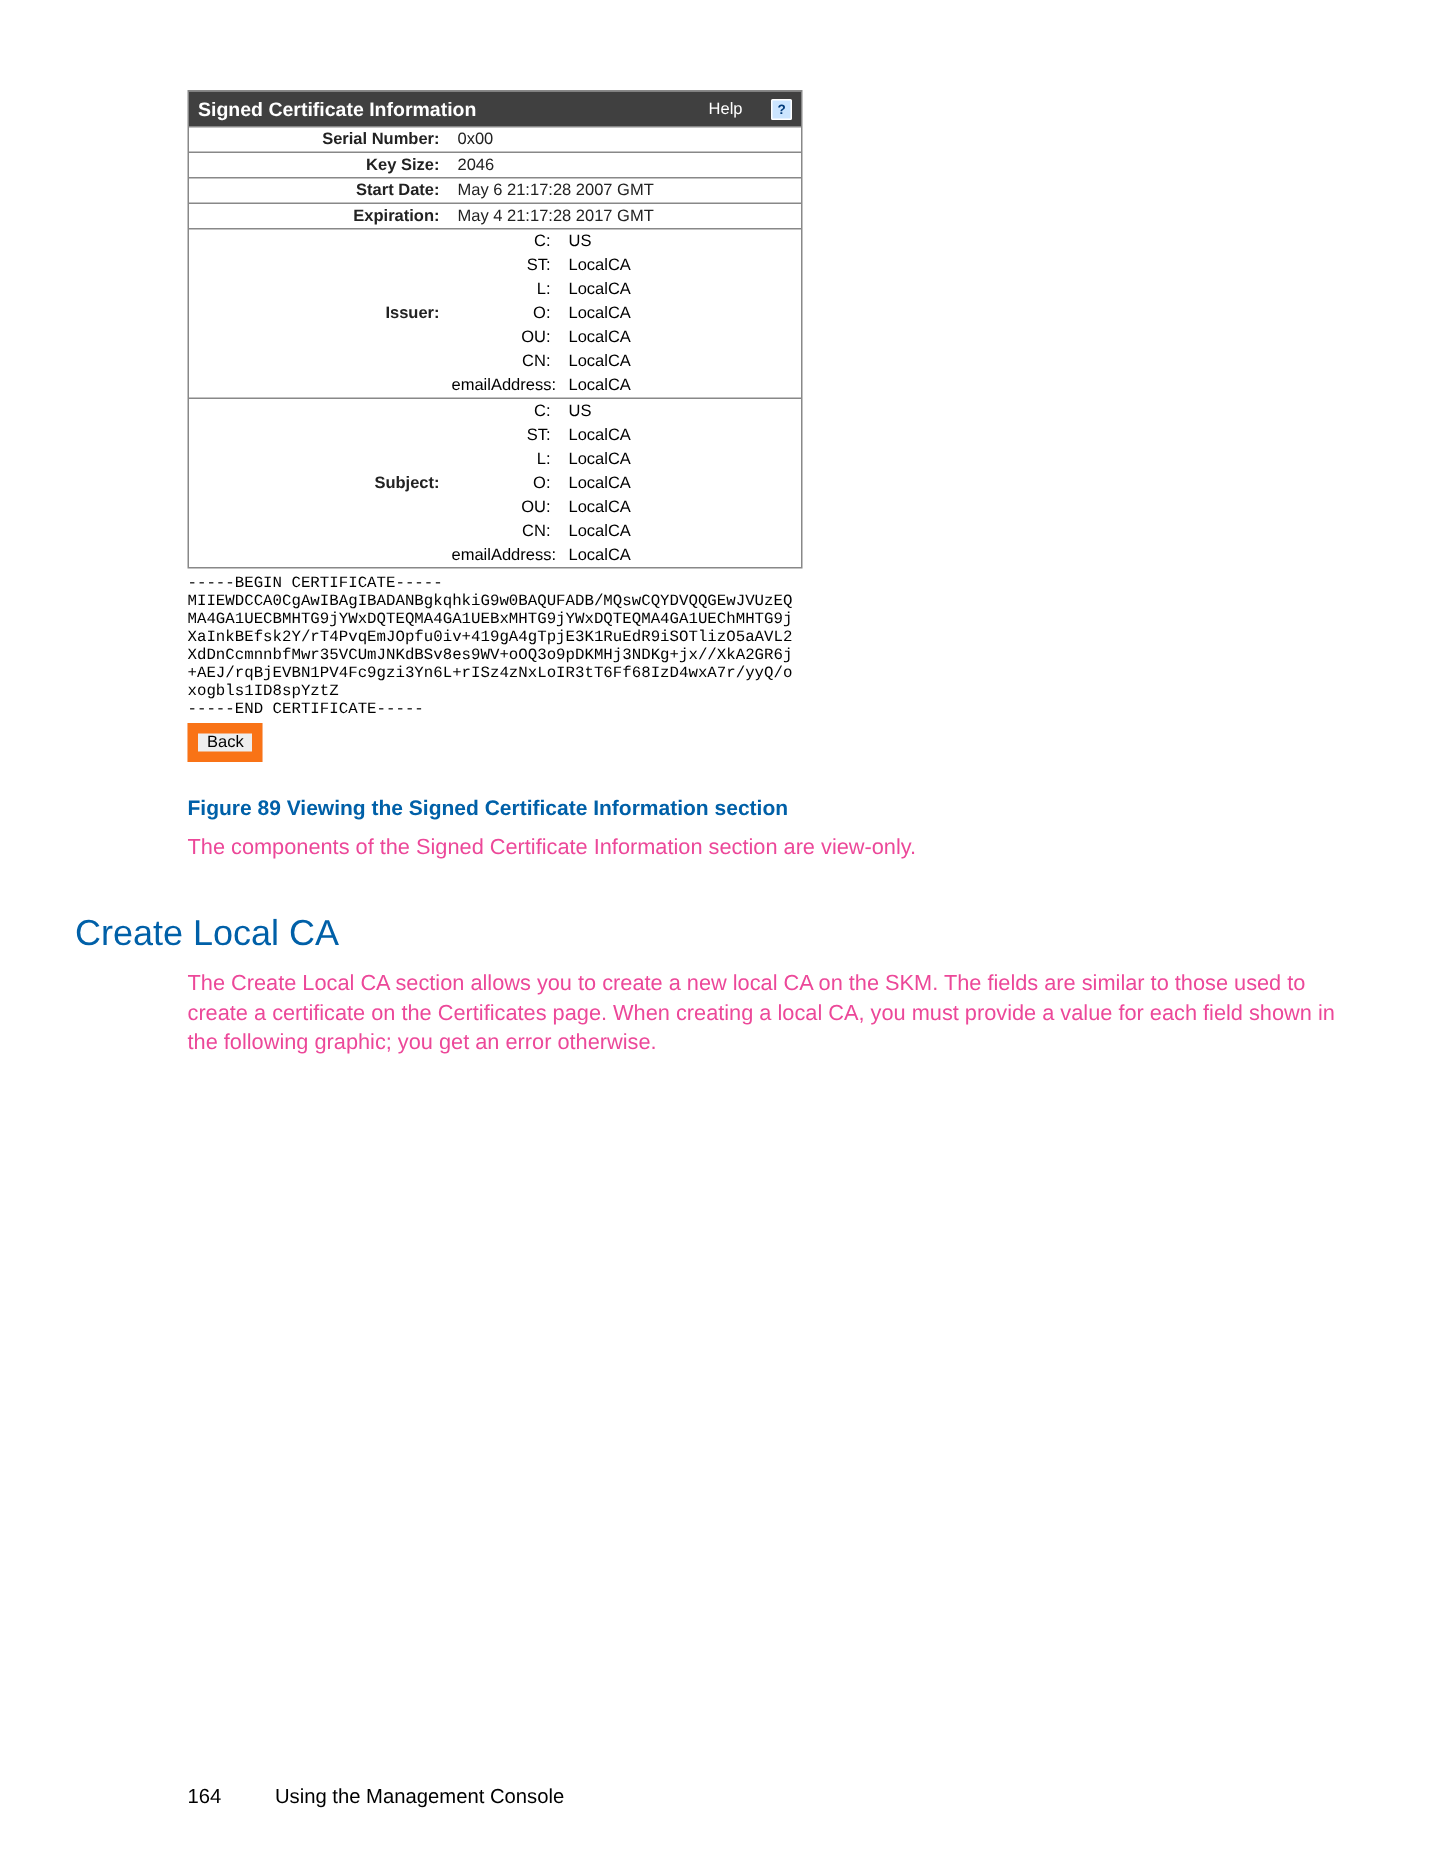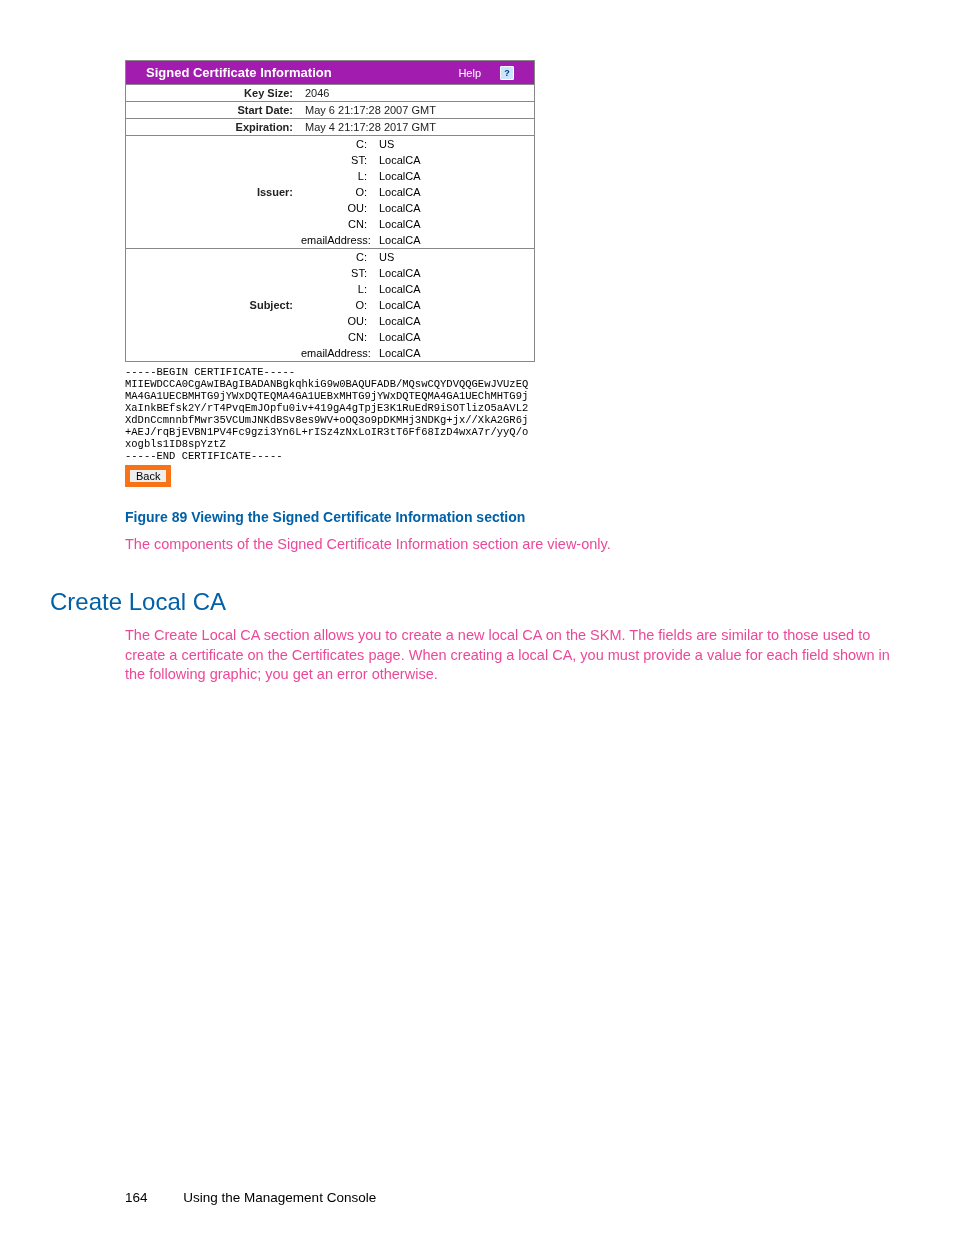--- a/index.html
+++ b/index.html
@@ -16,25 +16,25 @@
     position: relative;
     box-sizing: border-box;
     padding: 60px 60px 30px 125px;
   }
   .panel {
     border: 1px solid #888;
     width: 408px;
     background: #fff;
   }
   .panel-header {
-    background: #a21caf;
+    background: #404040;
     color: #fff;
     font-weight: bold;
     font-size: 13px;
-    padding: 4px 20px;
+    padding: 4px 6px;
     display: flex;
     justify-content: space-between;
     align-items: center;
   }
   .help-link {
     color: #fff;
     font-size: 11px;
     font-weight: normal;
     display: flex;
     align-items: center;
@@ -97,21 +97,21 @@
     color: #000;
     width: 412px;
     overflow: hidden;
   }
   .back-btn {
     font-family: Arial, sans-serif;
     font-size: 11px;
     padding: 0px 6px;
     margin-top: 2px;
     background: #eee;
-    border: 5px solid #f97316;
+    border: 7px solid #f97316;
     cursor: pointer;
   }
   .figure-caption {
     color: #0060a8;
     font-weight: bold;
     font-size: 14px;
     margin-top: 22px;
   }
   .body-text {
     font-size: 14.5px;
@@ -142,20 +142,24 @@
 
   <div class="panel">
     <div class="panel-header">
       <span>Signed Certificate Information</span>
       <span class="help-link">
         <span>Help</span>
         <span class="help-icon">?</span>
       </span>
     </div>
 
+    <div class="info-row">
+      <div class="info-label">Serial Number:</div>
+      <div class="info-value">0x00</div>
+    </div>
     <div class="info-row">
       <div class="info-label">Key Size:</div>
       <div class="info-value">2046</div>
     </div>
     <div class="info-row">
       <div class="info-label">Start Date:</div>
       <div class="info-value">May  6 21:17:28 2007 GMT</div>
     </div>
     <div class="info-row">
       <div class="info-label">Expiration:</div>

